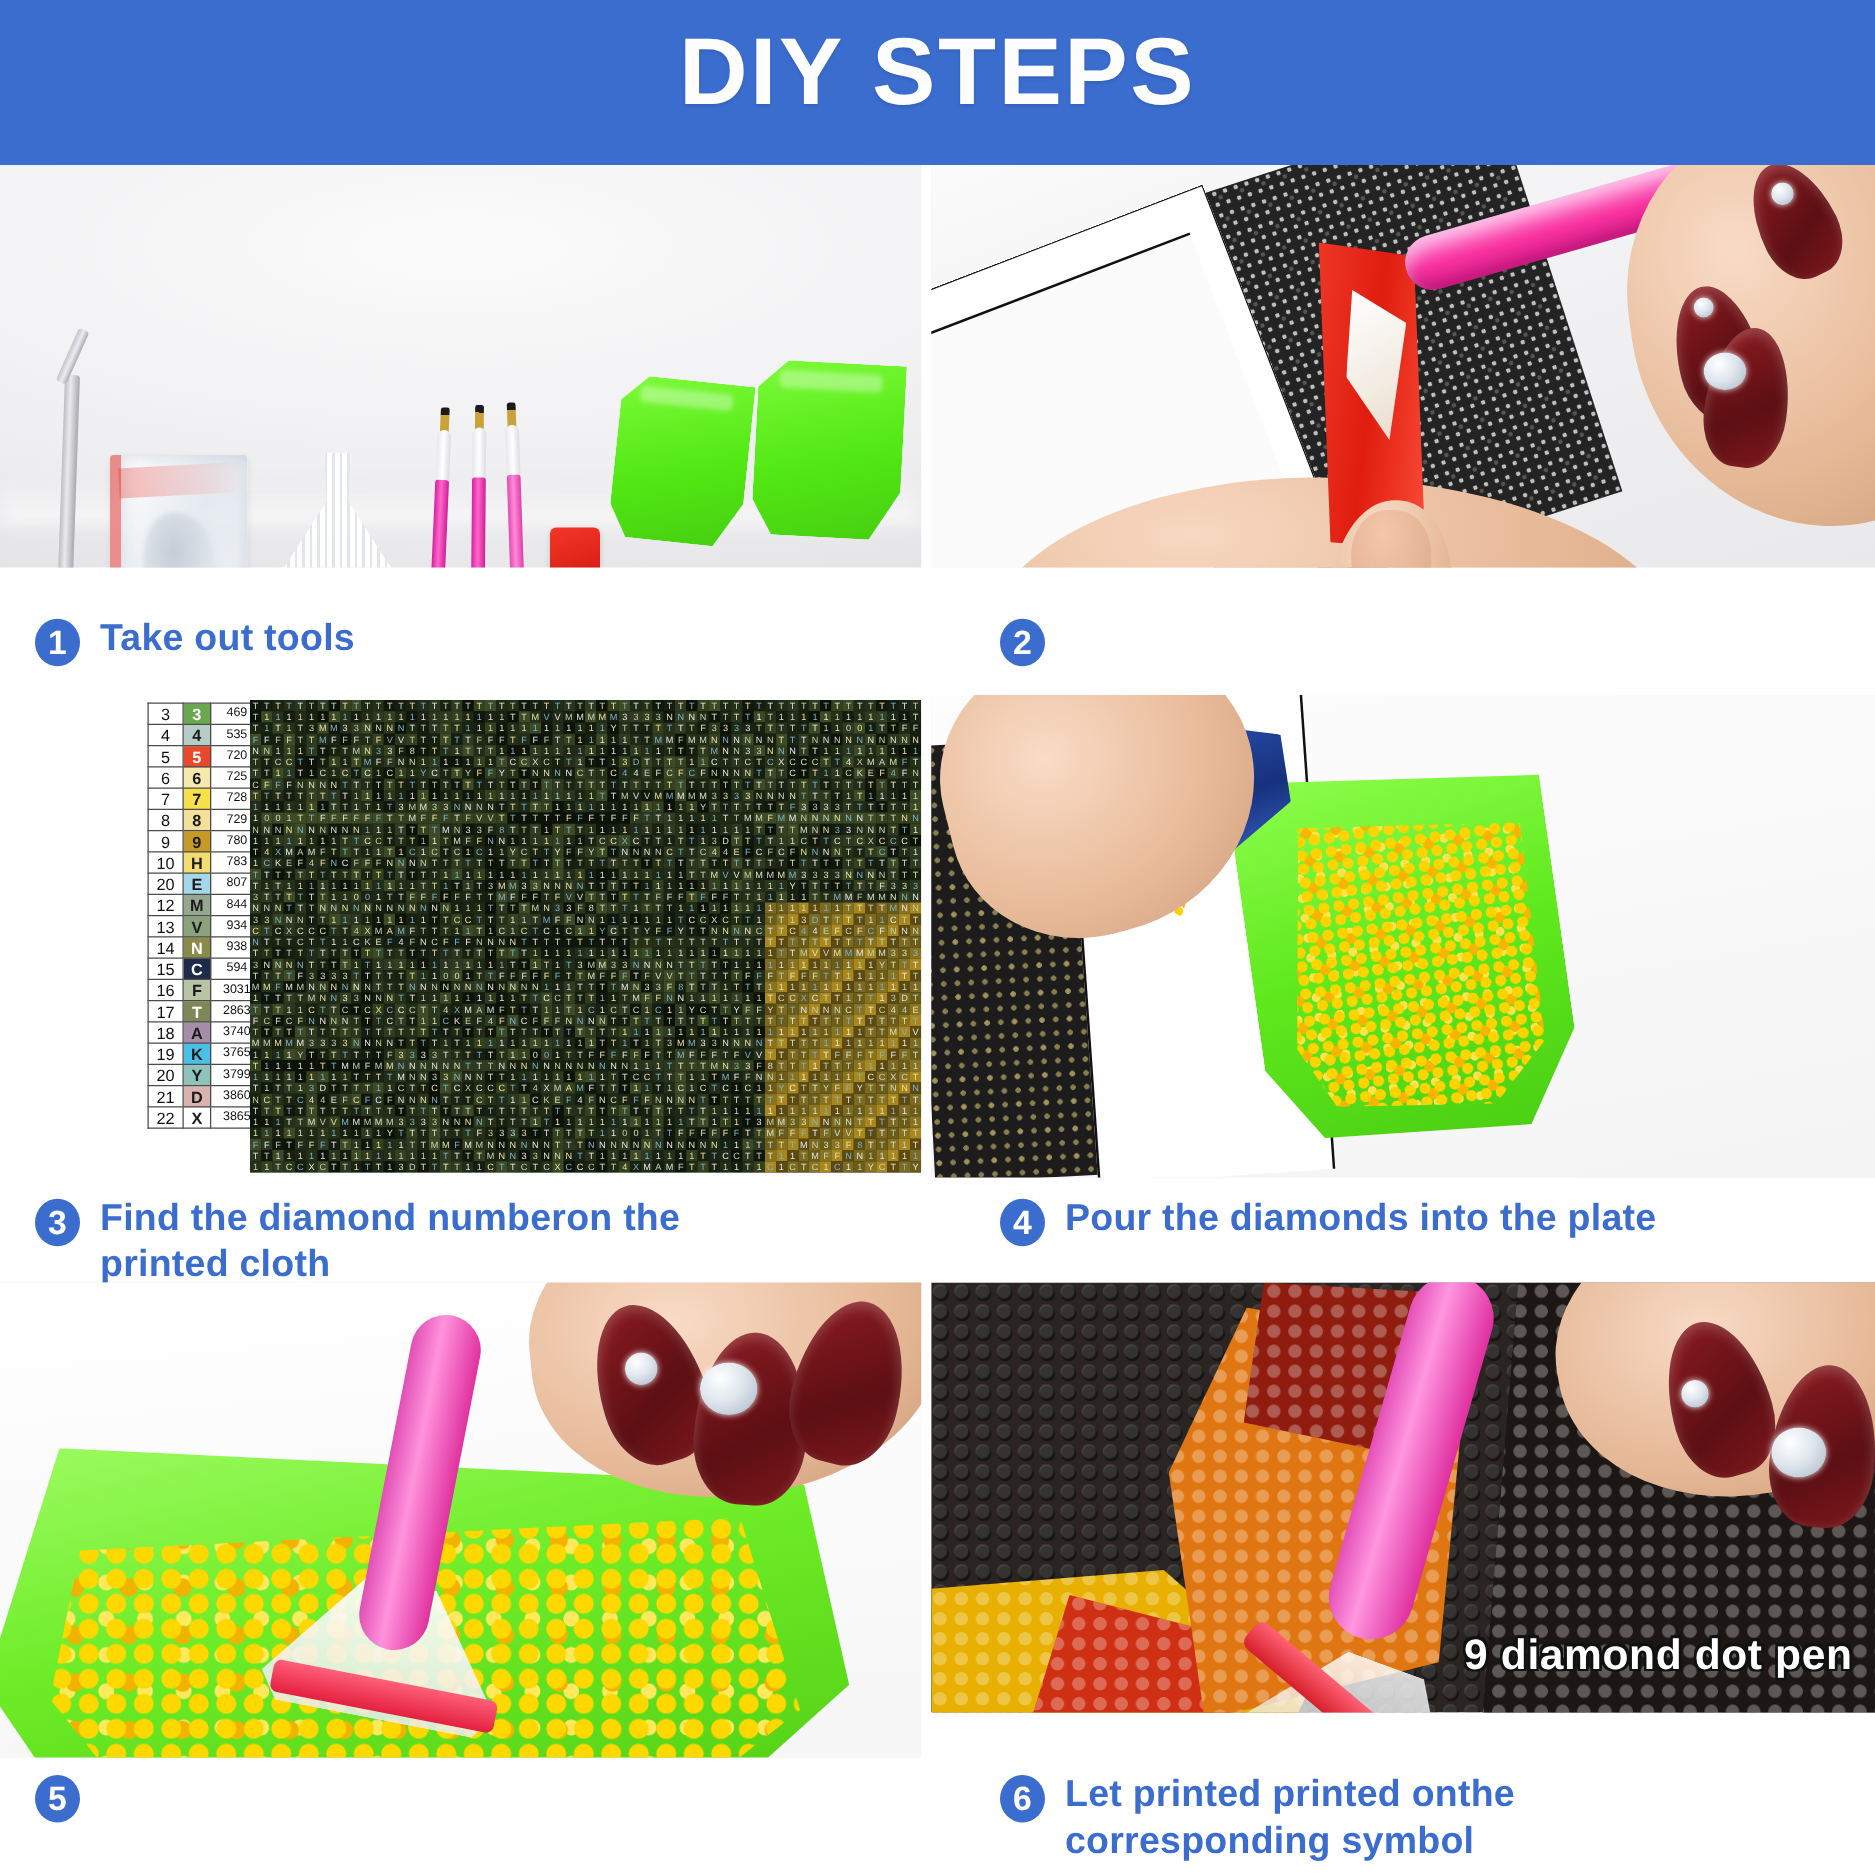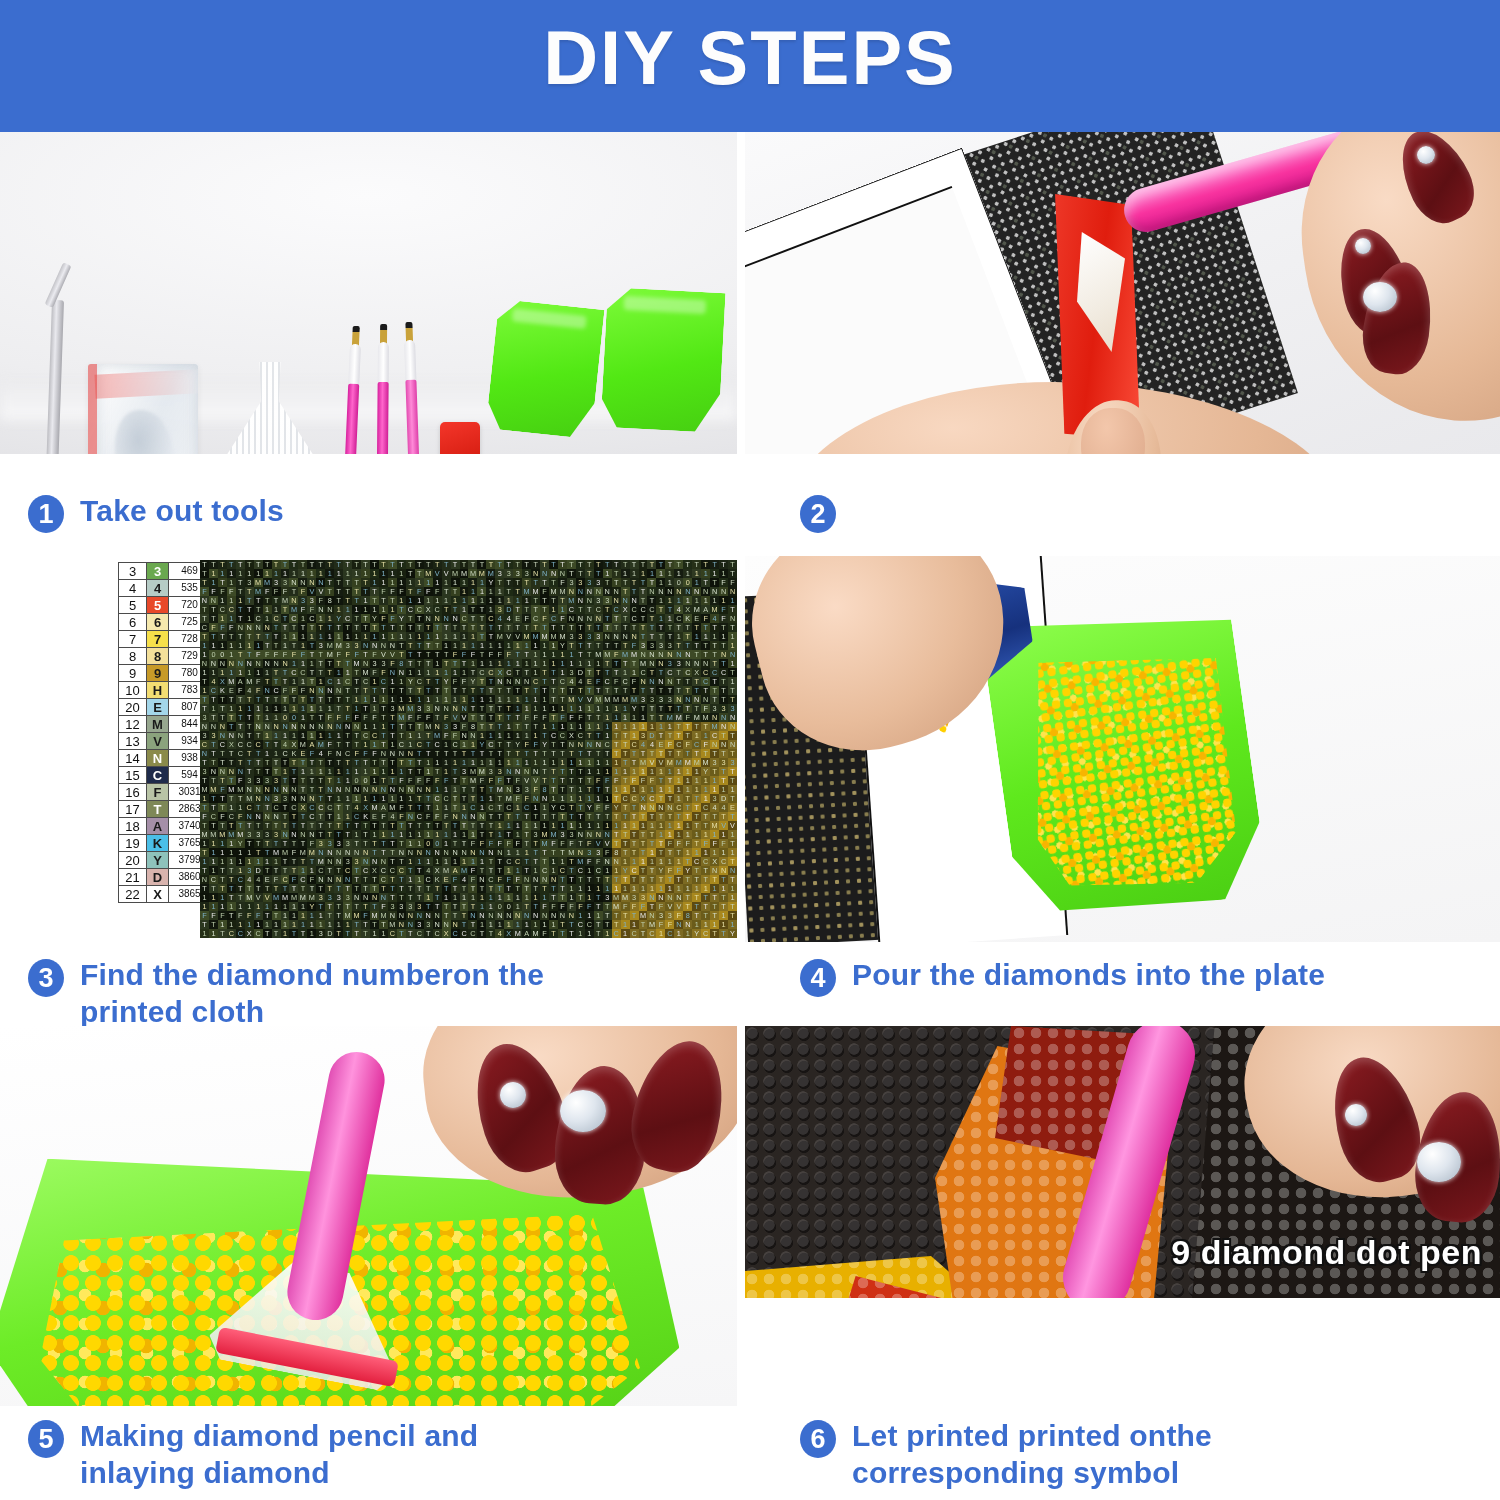--- a/index.html
+++ b/index.html
@@ -3213,41 +3213,39 @@
   <div class="p5-tip-red"></div>
   <div class="p5-pen"></div>
   <div class="p5-hand"></div>
   <div class="nail" style="left:478px;top:16px;width:84px;height:130px;transform:rotate(-18deg)"></div>
   <div class="nail" style="left:556px;top:40px;width:90px;height:138px;transform:rotate(4deg)"></div>
   <div class="nail" style="left:636px;top:14px;width:86px;height:132px;transform:rotate(14deg)"></div>
   <div class="gem" style="left:500px;top:56px;width:26px;height:26px"></div>
   <div class="gem" style="left:560px;top:64px;width:46px;height:42px"></div>
 </div>
 
-<div class="panel right" style="top:1026px;height:272px">
+<div class="panel right" style="top:1026px;height:344px">
   <div class="p6-bg"></div>
   <div class="blob p6-yellow"></div>
   <div class="blob p6-red"></div>
   <div class="blob p6-orange"></div>
   <div class="blob p6-darkred"></div>
 
   <div class="blob p6-black"></div>
   <div class="p6-tip"></div>
   <div class="p6-tip-red"></div>
   <div class="p6-pen"></div>
   <div class="p6-hand"></div>
   <div class="nail" style="left:590px;top:30px;width:80px;height:126px;transform:rotate(-16deg)"></div>
   <div class="nail" style="left:672px;top:66px;width:84px;height:130px;transform:rotate(6deg)"></div>
   <div class="gem" style="left:600px;top:78px;width:22px;height:22px"></div>
   <div class="gem" style="left:672px;top:116px;width:44px;height:40px"></div>
   <div class="p6-overlay">9 diamond dot pen</div>
 </div>
 
 <div class="cap left cap-row-3">
   <div class="badge">5</div>
-  <div class="cap-text">Making diamond pencil and
-inlaying diamond</div>
 </div>
 <div class="cap right cap-row-3">
   <div class="badge">6</div>
   <div class="cap-text">Let printed printed onthe
 corresponding symbol</div>
 </div>
 
 </body></html>

